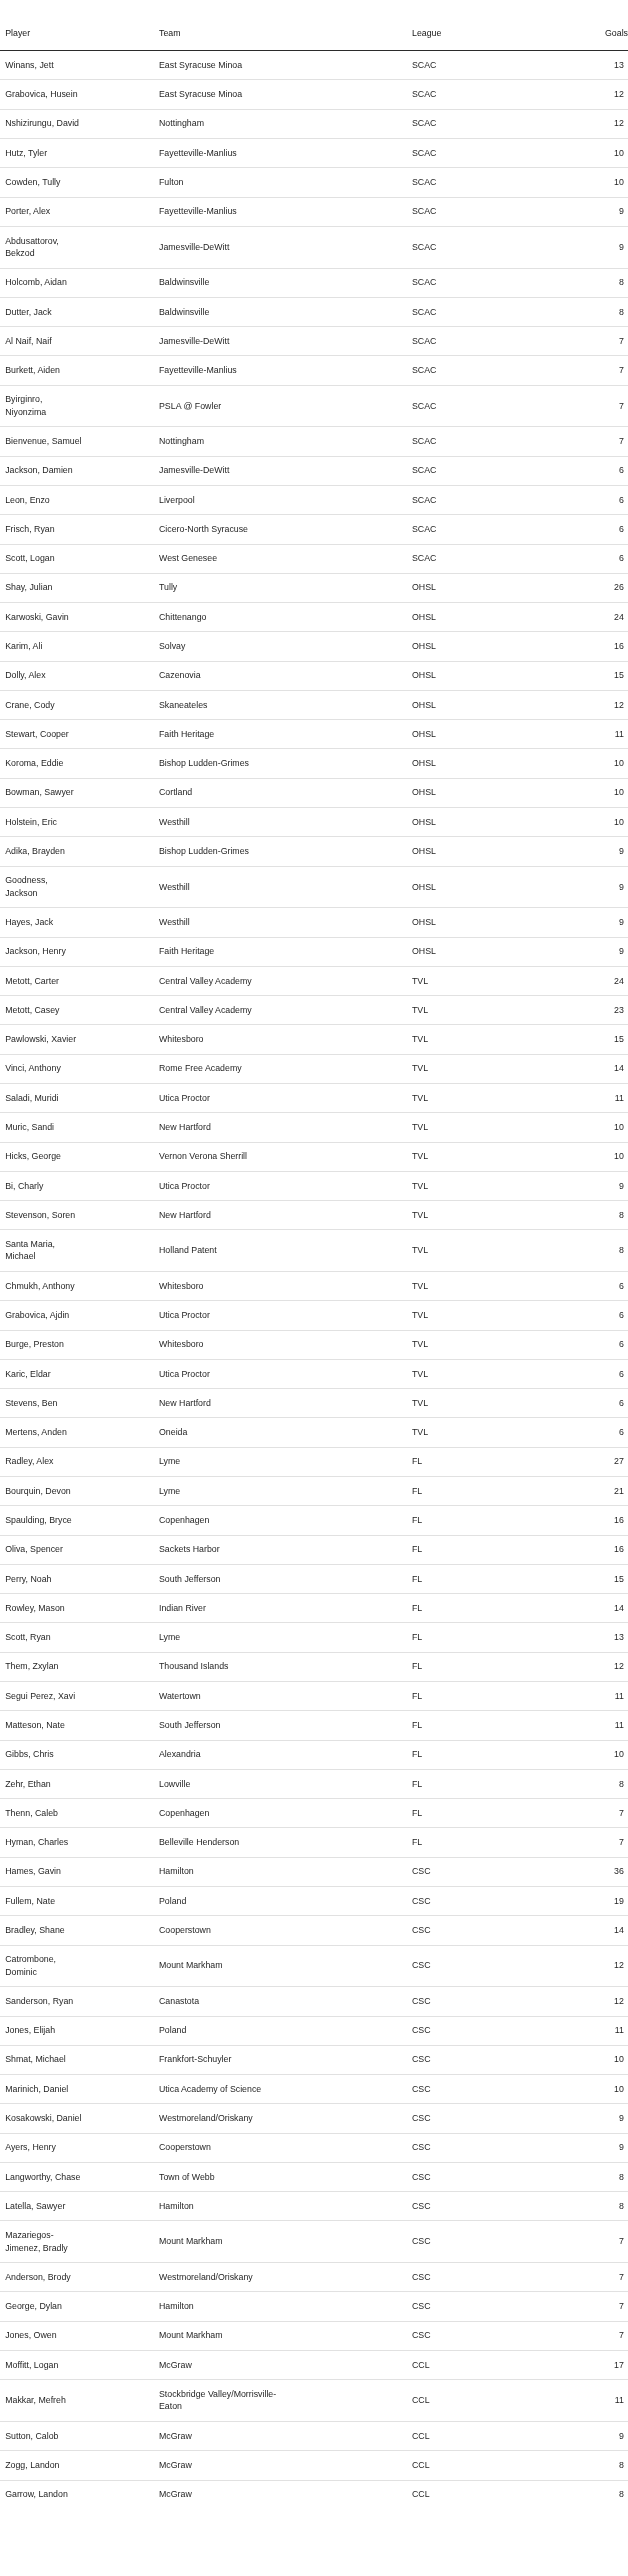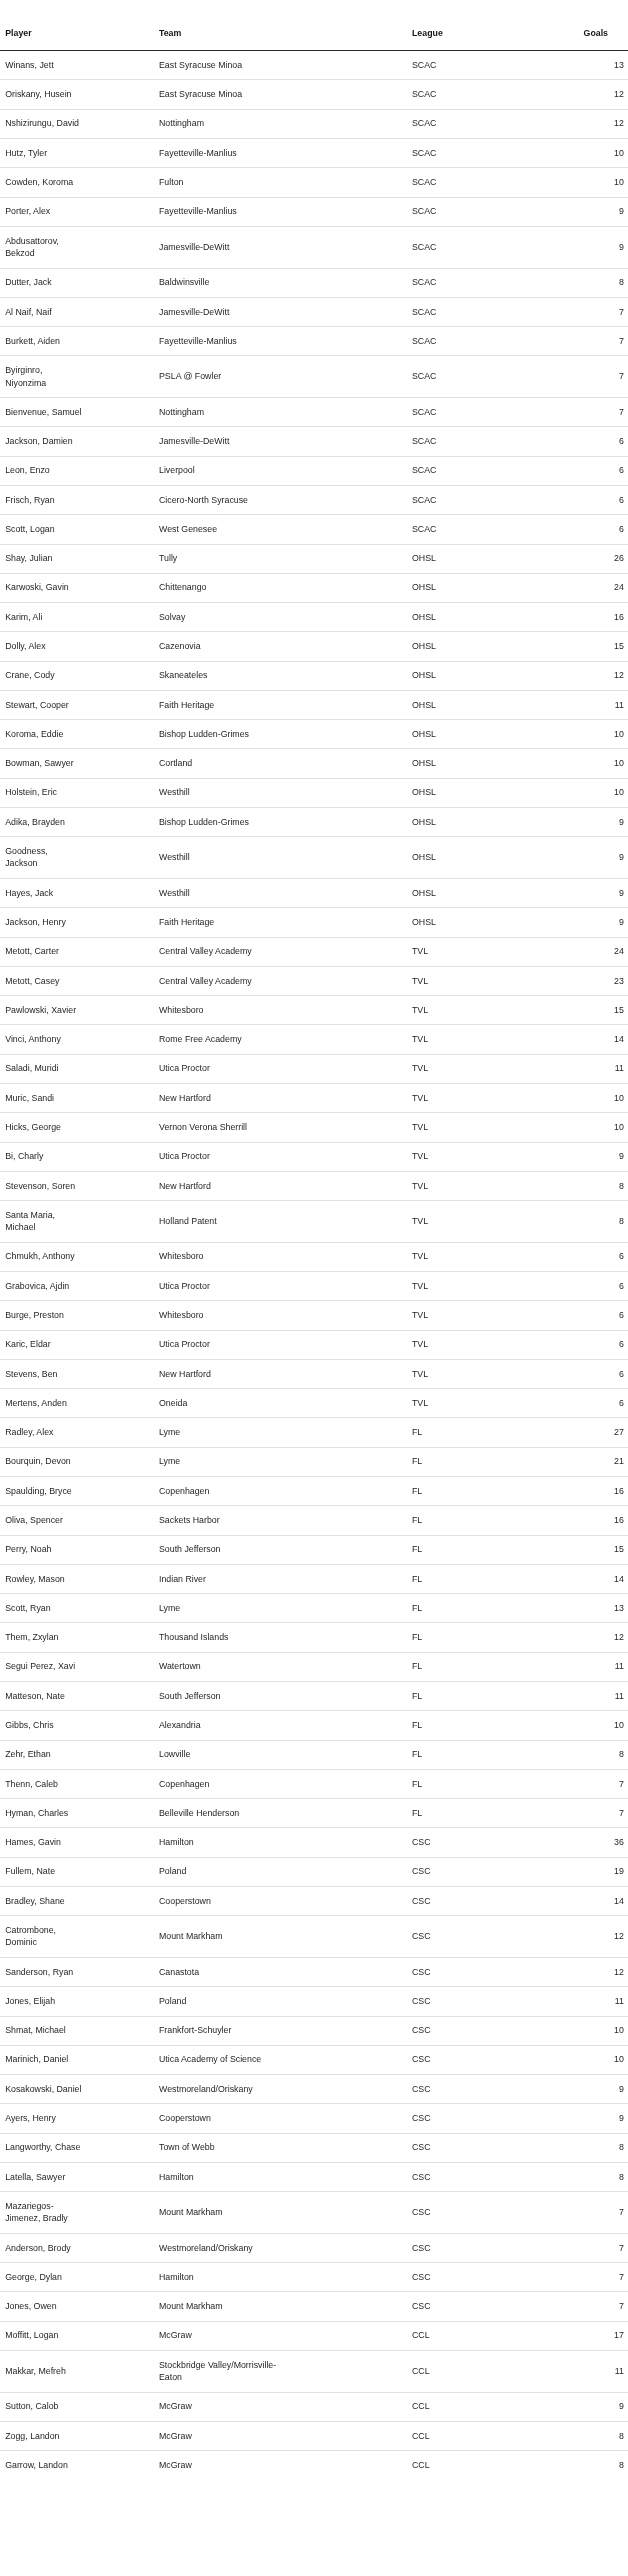--- a/index.html
+++ b/index.html
@@ -21,28 +21,28 @@
   col.c-player{width:159px;}
   col.c-team{width:253px;}
   col.c-league{width:129px;}
   col.c-goals{width:88px;}
   thead tr{
     border-bottom:1.5px solid #2b2b2b;
   }
   th{
     font-size:8.8px;
     line-height:12.4px;
-    font-weight:700;
+    font-weight:400;
     color:#161616;
     text-align:left;
     padding:27px 0 10.8px 0;
     vertical-align:bottom;
   }
   th:first-child{padding-left:5.2px;}
-  th:last-child{text-align:right;padding-right:21px;}
+  th:last-child{text-align:right;padding-right:1px;}
   td{
     font-size:8.8px;
     line-height:12.4px;
     color:#1f1f1f;
     padding:7.7px 0 8.2px 0;
     vertical-align:middle;
     white-space:pre-line;
     overflow:hidden;
   }
   td:first-child{padding-left:5.2px;}
@@ -70,55 +70,61 @@
       </tr>
     </thead>
     <tbody id="table-body">
         <tr>
           <td>Winans, Jett</td>
           <td>East Syracuse Minoa</td>
           <td>SCAC</td>
           <td>13</td>
         </tr>
         <tr>
-          <td>Oriskany, Husein</td>
+          <td>Grabovica, Husein</td>
           <td>East Syracuse Minoa</td>
           <td>SCAC</td>
           <td>12</td>
         </tr>
         <tr>
           <td>Nshizirungu, David</td>
           <td>Nottingham</td>
           <td>SCAC</td>
           <td>12</td>
         </tr>
         <tr>
           <td>Hutz, Tyler</td>
           <td>Fayetteville-Manlius</td>
           <td>SCAC</td>
           <td>10</td>
         </tr>
         <tr>
-          <td>Cowden, Koroma</td>
+          <td>Cowden, Tully</td>
           <td>Fulton</td>
           <td>SCAC</td>
           <td>10</td>
         </tr>
         <tr>
           <td>Porter, Alex</td>
           <td>Fayetteville-Manlius</td>
           <td>SCAC</td>
           <td>9</td>
         </tr>
         <tr>
           <td>Abdusattorov,
 Bekzod</td>
           <td>Jamesville-DeWitt</td>
           <td>SCAC</td>
           <td>9</td>
+        </tr>
+        <tr>
+          <td>Holcomb, Aidan</td>
+          <td>Baldwinsville</td>
+          <td>SCAC</td>
+          <td>8</td>
         </tr>
         <tr>
           <td>Dutter, Jack</td>
           <td>Baldwinsville</td>
           <td>SCAC</td>
           <td>8</td>
         </tr>
         <tr>
           <td>Al Naif, Naif</td>
           <td>Jamesville-DeWitt</td>

